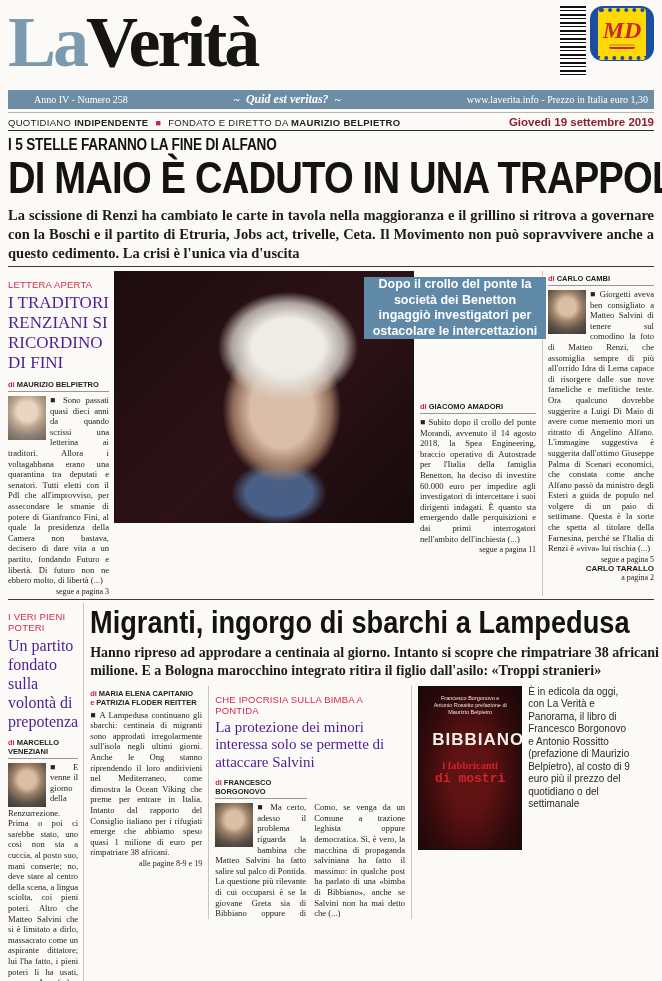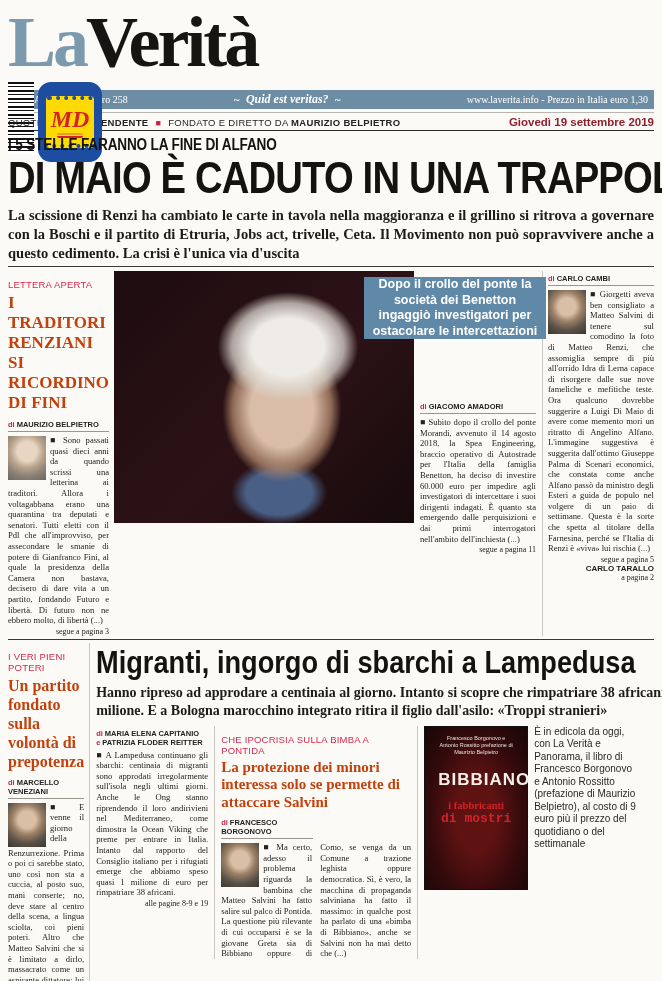--- a/index.html
+++ b/index.html
@@ -4,27 +4,27 @@
 <style>
   * { margin:0; padding:0; box-sizing:border-box; }
   html,body { background:#e9e7e2; }
   body { width:662px; }
   .page {
     width:662px; height:981px; background:#fbfaf6; overflow:hidden;
     font-family:"Liberation Serif", serif; color:#1d1c1a; padding:4px 8px;
     position:relative;
   }
   
-  .mast-row { display:flex; justify-content:space-between; align-items:flex-start; height:84px;flex-direction:column; }
+  .mast-row { display:flex; justify-content:space-between; align-items:flex-start; height:84px; }
   .logo { font-family:"Liberation Serif", serif; font-weight:bold; font-size:72px; line-height:76px; letter-spacing:-3px; }
   .logo .la { color:#7b9aae; }
   .logo .verita { color:#161513; }
   .mast-right { display:flex; align-items:flex-start; gap:4px; padding-top:2px; }
   .barcode { width:26px; height:72px; background:repeating-linear-gradient(180deg,#111 0 2px,#fff 2px 4px,#111 4px 5px,#fff 5px 8px); }
-  .md-logo { width:64px; height:80px; background:#1c4da1; border-radius:13px; display:flex; flex-direction:column; align-items:center; justify-content:center; position:relative; }
+  .md-logo { width:64px; height:55px; background:#1c4da1; border-radius:13px; display:flex; flex-direction:column; align-items:center; justify-content:center; position:relative; }
   .md-inner { width:48px; height:52px; background:#ffd903; border-radius:4px; display:flex; flex-direction:column; align-items:center; justify-content:center;
     border-top:4px dotted #1c4da1; border-bottom:4px dotted #1c4da1; }
   .md-inner .md-txt { color:#d2232a; font-family:"Liberation Serif", serif; font-weight:bold; font-style:italic; font-size:24px; line-height:24px; }
   .md-stripes { width:26px; height:5px; margin-top:2px; background:linear-gradient(180deg,#e8a020 0 2px,#ffd903 2px 3px,#d2232a 3px 5px); border-radius:2px; }
   .band { background:#6d8da4; color:#fff; display:flex; justify-content:space-between; align-items:center; height:19px; padding:0 6px; margin-top:2px; }
   .band .issue, .band .siteprice { font-family:"Liberation Serif", serif; font-size:10px;margin-left:20px; }
   .band .motto { font-style:italic; font-size:12px; font-weight:bold; }
   .band .tilde { font-size:11px; margin:0 6px; }
   .tag-row { display:flex; justify-content:space-between; align-items:center; border-top:1px solid #b9b6b0; border-bottom:1px solid #2a2a28; padding:3px 0 2px 0; margin-top:3px; }
   .tag-left { font-family:"Liberation Sans", sans-serif; font-size:9.5px; letter-spacing:.3px; color:#222; }
@@ -33,21 +33,21 @@
   .tag-date { font-family:Liberation Sans, sans-serif; font-weight:bold; font-size:11.5px; color:#8e1f2f; }
   
   .kicker { font-family:"Liberation Sans", sans-serif; font-weight:bold; color:#c52349; font-size:15px; letter-spacing:-.2px; margin-top:5px; white-space:nowrap; }
   .h-cond { font-family:"Liberation Sans", sans-serif; font-weight:bold; color:#141312; white-space:nowrap; transform:scaleX(.85); transform-origin:0 50%; display:block; }
   .lead-head { font-size:45px; line-height:48px; letter-spacing:-1px; }
   .lead-deck { font-family:"Liberation Serif", serif; font-weight:bold; font-size:14.5px; line-height:19px; text-align:justify; margin-top:4px; }
   .lead-italic { font-family:"Liberation Serif", serif; font-weight:bold; font-style:italic; font-size:18.5px; margin:6px 0 4px 0; }
   .rule { border-top:1px solid #3a3936; margin:3px 0; }
   
   .lbl-red { font-family:"Liberation Sans", sans-serif; font-weight:normal; color:#d62a4e; font-size:9.5px; letter-spacing:.2px; margin-bottom:3px;margin-top:8px; }
-  .art-title { font-family:"Liberation Serif", serif; font-weight:bold; font-size:17px; line-height:20px; color:#c2410c; }
+  .art-title { font-family:"Liberation Serif", serif; font-weight:normal; font-size:17px; line-height:20px; color:#4c1d95; }
   .byline { font-family:"Liberation Sans", sans-serif; font-size:7.5px; font-weight:bold; color:#222; border-bottom:1px solid #9a978f; padding:3px 0 2px 0; margin:4px 0 3px 0; }
   .byline .di { color:#c52349; margin-right:2px; }
   .body { font-size:8.6px; line-height:10.6px; text-align:justify; color:#24231f; }
   .more { font-size:8px; text-align:right; margin-top:1px; }
   .headshot { float:left; width:38px; height:44px; margin:1px 4px 1px 0;
     background:radial-gradient(circle at 50% 38%, #d9bfa6 0 26%, #9c8066 45%, #5c5349 70%, #3c372f 100%); }
   .hs-light { background:radial-gradient(circle at 50% 35%, #e8d6c2 0 28%, #b9a48c 48%, #8c8176 72%, #6d665c 100%); }
   
   .mid { display:flex; position:relative; margin-top:4px; }
   .col-a { width:106px; padding-right:5px; }

